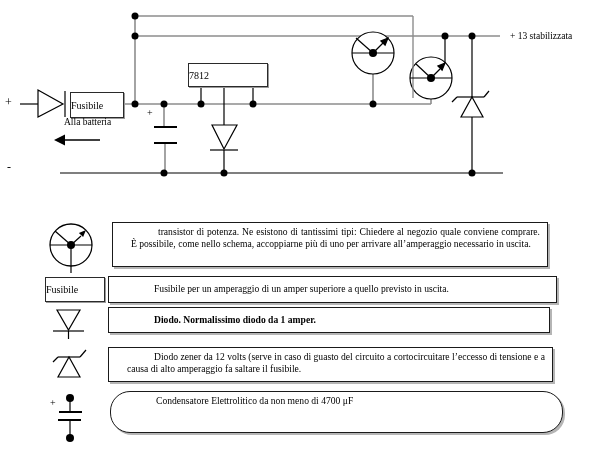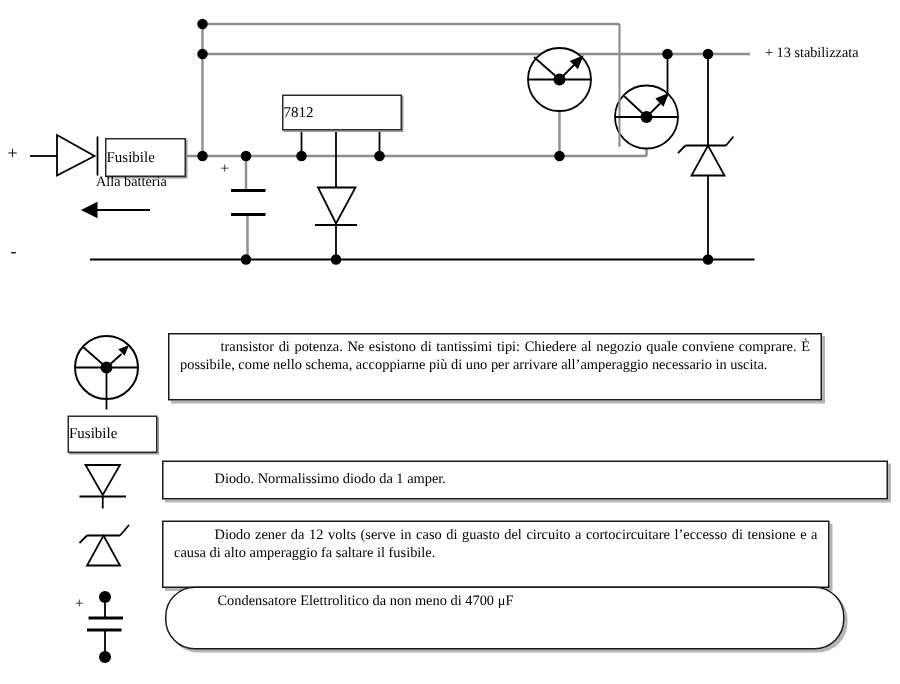--- a/index.html
+++ b/index.html
@@ -14,21 +14,21 @@
   .sign{font-size:12px;line-height:1;}
   .part-box{
     background:#fff;border:1px solid #2a2a2a;box-shadow:1px 1px 0 #9a9a9a;
     display:flex;align-items:center;
     font-size:10px;
   }
   
   .legend-box{
     background:#fff;border:1px solid #1a1a1a;box-shadow:2px 2px 0 #b5b5b5;
     font-size:9.6px;line-height:12.4px;text-align:justify;
-    padding:3px 7px 0 7px;box-sizing:border-box;
+    padding:3px 7px 0 18px;box-sizing:border-box;
   }
   .legend-box .indent{text-indent:27px;}
   .legend-single{display:block;}
   .vcenter{display:flex;align-items:center;}
   .vcenter p{margin:0;width:100%;}
   p{margin:0;}
 </style>
 </head>
 <body>
 
@@ -150,41 +150,44 @@
     <polygon points="40,11 37.1,18.1 32.9,13.9" fill="#000"></polygon>
     <circle cx="25" cy="26" r="4" fill="#000"></circle>
   </svg>
   <div class="abs legend-box" style="left:112px;top:222px;width:436px;height:45px;">
     <p class="indent">transistor di potenza. Ne esistono di tantissimi tipi: Chiedere al negozio quale conviene comprare. È possibile, come nello schema, accoppiarne più di uno per arrivare all’amperaggio necessario in uscita.</p>
   </div>
 
   <div class="abs part-box" style="left:45px;top:277px;width:58px;height:23px;border-width:1.4px;">
     <span>Fusibile</span>
   </div>
+  <div class="abs legend-box vcenter" style="left:108px;top:276px;width:449px;height:27px;padding-top:0;">
+    <p class="indent">Fusibile per un amperaggio di un amper superiore a quello previsto in uscita.</p>
+  </div>
 
   <svg class="abs" style="left:50px;top:306px;" width="37" height="34" viewBox="0 0 37 34">
     <g stroke="#000" stroke-width="1.2" fill="none">
       <polygon points="7,4 30,4 18.5,24"></polygon>
       <path d="M3 25 H34"></path>
       <path d="M18.5 25 V33"></path>
     </g>
   </svg>
-  <div class="abs legend-box vcenter" style="left:108px;top:307px;width:484px;height:26px;padding-top:0;">
+  <div class="abs legend-box vcenter" style="left:108px;top:307px;width:442px;height:26px;padding-top:0;font-weight:bold;">
     <p class="indent">Diodo. Normalissimo diodo da 1 amper.</p>
   </div>
 
   <svg class="abs" style="left:48px;top:344px;" width="42" height="38" viewBox="0 0 42 38">
     <g stroke="#000" stroke-width="1.2" fill="none">
       <path d="M10 13 H32"></path>
       <path d="M10 13 L5 18"></path>
       <path d="M32 13 L38 6"></path>
       <polygon points="10,33 32,33 21,13"></polygon>
     </g>
   </svg>
-  <div class="abs legend-box" style="left:108px;top:347px;width:445px;height:45px;">
+  <div class="abs legend-box" style="left:108px;top:347px;width:445px;height:35px;">
     <p class="indent">Diodo zener da 12 volts (serve in caso di guasto del circuito a cortocircuitare l’eccesso di tensione e a causa di alto amperaggio fa saltare il fusibile.</p>
   </div>
 
   <div class="abs sign" style="left:50px;top:398px;font-size:10px;">+</div>
   <svg class="abs" style="left:56px;top:392px;" width="30" height="52" viewBox="0 0 30 52">
     <g stroke="#000" stroke-width="1.2" fill="none">
       <path d="M14 6 V20"></path>
       <path d="M14 28 V46"></path>
     </g>
     <g stroke="#000" stroke-width="2" fill="none">

